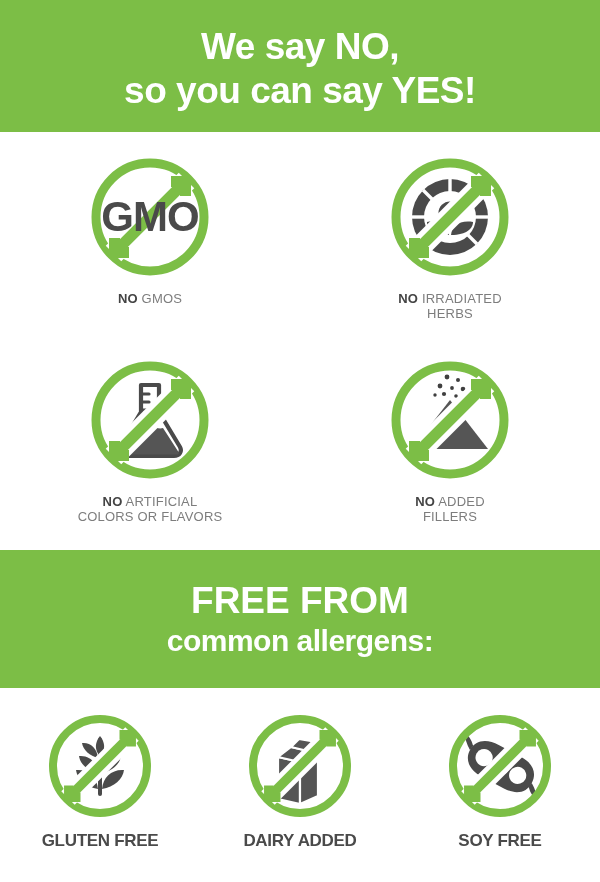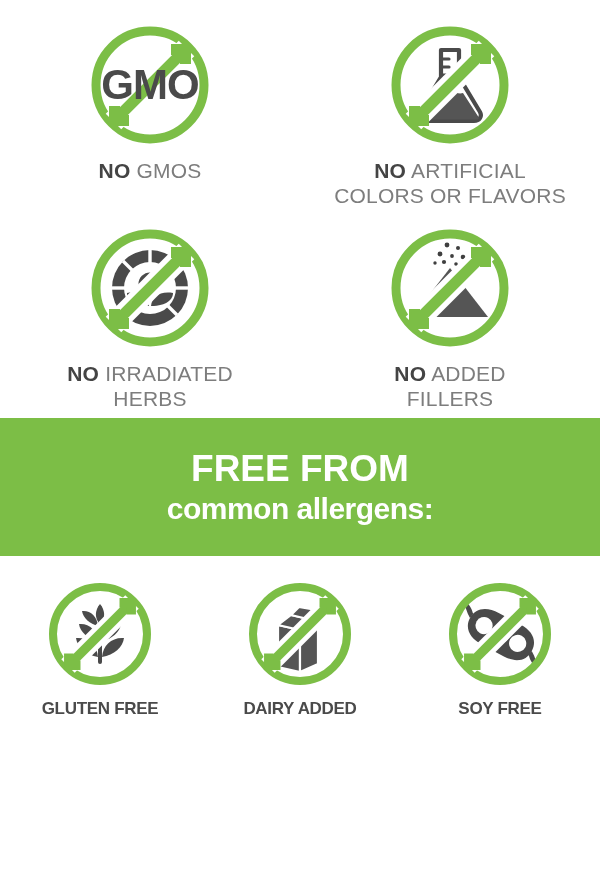--- a/index.html
+++ b/index.html
@@ -72,21 +72,21 @@
   }
   .no-badge {
     width: 130px;
     height: 130px;
     position: relative;
   }
   .no-badge svg { display: block; width: 130px; height: 130px; }
   .no-label {
     margin-top: 9px;
     text-align: center;
-    font-size: 21px;
+    font-size: 13px;
     line-height: 1.17;
     color: #7d7d7d;
     letter-spacing: 0.2px;
     max-width: 250px;
   }
   .no-label .kw {
     font-weight: bold;
     color: #444444;
   }
 
@@ -116,69 +116,43 @@
     letter-spacing: -0.3px;
     text-align: left;
     font-stretch: condensed;
   }
 </style>
 </head>
 <body>
 
 <div class="infographic">
 
+  <div class="band band-top">
+    <span class="band-line line-1">We say NO,</span>
+    <span class="band-line line-2">so you can say YES!</span>
+  </div>
 
   <div class="no-grid">
 
     <div class="no-cell">
       <div class="no-badge">
         <svg viewBox="0 0 130 130" xmlns="http://www.w3.org/2000/svg">
           <circle cx="65" cy="65" r="54" fill="none" stroke="#7cbe46" stroke-width="9"></circle>
           <g>
             <path d="M28.5 101.5 L101.5 28.5" stroke="#ffffff" stroke-width="22" stroke-linecap="butt"></path>
             <path d="M30.5 99.5 L99.5 30.5" stroke="#7cbe46" stroke-width="11" stroke-linecap="butt"></path>
             <path d="M29.5 86.0 L29.5 100.5 L44.0 100.5" fill="none" stroke="#7cbe46" stroke-width="11" stroke-linejoin="miter"></path>
             <path d="M86.0 29.5 L100.5 29.5 L100.5 44.0" fill="none" stroke="#7cbe46" stroke-width="11" stroke-linejoin="miter"></path>
           </g>
           <text x="65" y="79" text-anchor="middle" font-family="'Liberation Sans', sans-serif" font-size="42" font-weight="bold" fill="#4a4a4a" letter-spacing="-1">GMO</text>
         </svg>
       </div>
       <div class="no-label">
         <span class="kw">NO</span>
         <span>GMOS</span>
-      </div>
-    </div>
-
-    <div class="no-cell">
-      <div class="no-badge">
-        <svg viewBox="0 0 130 130" xmlns="http://www.w3.org/2000/svg">
-
-          <path d="M56 30 L74 30 L74 57 L95 92 C97.5 96.5 94.5 101 89 101 L41 101 C35.5 101 32.5 96.5 35 92 L56 57 Z" fill="#ffffff" stroke="#4a4a4a" stroke-width="4.2" stroke-linejoin="round"></path>
-
-          <g stroke="#4a4a4a" stroke-width="3.2" stroke-linecap="round">
-            <line x1="56" y1="39" x2="64" y2="39"></line>
-            <line x1="56" y1="47" x2="64" y2="47"></line>
-            <line x1="56" y1="55" x2="64" y2="55"></line>
-          </g>
-
-          <path d="M47.5 77 C53 72 58 76 63 73 C68 70 73 75 78 73 L93.5 97 C94.5 98.6 93.5 99.6 91.5 99.6 L38.5 99.6 C36.5 99.6 35.5 98.6 36.5 97 Z" fill="#555555"></path>
-
-          <circle cx="65" cy="65" r="54" fill="none" stroke="#7cbe46" stroke-width="9"></circle>
-          <g>
-            <path d="M28.5 101.5 L101.5 28.5" stroke="#ffffff" stroke-width="22" stroke-linecap="butt"></path>
-            <path d="M30.5 99.5 L99.5 30.5" stroke="#7cbe46" stroke-width="11" stroke-linecap="butt"></path>
-            <path d="M29.5 86.0 L29.5 100.5 L44.0 100.5" fill="none" stroke="#7cbe46" stroke-width="11" stroke-linejoin="miter"></path>
-            <path d="M86.0 29.5 L100.5 29.5 L100.5 44.0" fill="none" stroke="#7cbe46" stroke-width="11" stroke-linejoin="miter"></path>
-          </g>
-        </svg>
-      </div>
-      <div class="no-label">
-        <span class="kw">NO</span>
-        <span>ARTIFICIAL</span><br>
-        <span>COLORS OR FLAVORS</span>
       </div>
     </div>
 
     <div class="no-cell">
       <div class="no-badge">
         <svg viewBox="0 0 130 130" xmlns="http://www.w3.org/2000/svg">
 
           <g fill="#4a4a4a">
             <circle cx="65" cy="65" r="38" fill="#4a4a4a"></circle>
           </g>
@@ -204,20 +178,50 @@
             <path d="M30.5 99.5 L99.5 30.5" stroke="#7cbe46" stroke-width="11" stroke-linecap="butt"></path>
             <path d="M29.5 86.0 L29.5 100.5 L44.0 100.5" fill="none" stroke="#7cbe46" stroke-width="11" stroke-linejoin="miter"></path>
             <path d="M86.0 29.5 L100.5 29.5 L100.5 44.0" fill="none" stroke="#7cbe46" stroke-width="11" stroke-linejoin="miter"></path>
           </g>
         </svg>
       </div>
       <div class="no-label">
         <span class="kw">NO</span>
         <span>IRRADIATED</span><br>
         <span>HERBS</span>
+      </div>
+    </div>
+
+    <div class="no-cell">
+      <div class="no-badge">
+        <svg viewBox="0 0 130 130" xmlns="http://www.w3.org/2000/svg">
+
+          <path d="M56 30 L74 30 L74 57 L95 92 C97.5 96.5 94.5 101 89 101 L41 101 C35.5 101 32.5 96.5 35 92 L56 57 Z" fill="#ffffff" stroke="#4a4a4a" stroke-width="4.2" stroke-linejoin="round"></path>
+
+          <g stroke="#4a4a4a" stroke-width="3.2" stroke-linecap="round">
+            <line x1="56" y1="39" x2="64" y2="39"></line>
+            <line x1="56" y1="47" x2="64" y2="47"></line>
+            <line x1="56" y1="55" x2="64" y2="55"></line>
+          </g>
+
+          <path d="M47.5 77 C53 72 58 76 63 73 C68 70 73 75 78 73 L93.5 97 C94.5 98.6 93.5 99.6 91.5 99.6 L38.5 99.6 C36.5 99.6 35.5 98.6 36.5 97 Z" fill="#555555"></path>
+
+          <circle cx="65" cy="65" r="54" fill="none" stroke="#7cbe46" stroke-width="9"></circle>
+          <g>
+            <path d="M28.5 101.5 L101.5 28.5" stroke="#ffffff" stroke-width="22" stroke-linecap="butt"></path>
+            <path d="M30.5 99.5 L99.5 30.5" stroke="#7cbe46" stroke-width="11" stroke-linecap="butt"></path>
+            <path d="M29.5 86.0 L29.5 100.5 L44.0 100.5" fill="none" stroke="#7cbe46" stroke-width="11" stroke-linejoin="miter"></path>
+            <path d="M86.0 29.5 L100.5 29.5 L100.5 44.0" fill="none" stroke="#7cbe46" stroke-width="11" stroke-linejoin="miter"></path>
+          </g>
+        </svg>
+      </div>
+      <div class="no-label">
+        <span class="kw">NO</span>
+        <span>ARTIFICIAL</span><br>
+        <span>COLORS OR FLAVORS</span>
       </div>
     </div>
 
     <div class="no-cell">
       <div class="no-badge">
         <svg viewBox="0 0 130 130" xmlns="http://www.w3.org/2000/svg">
 
           <path d="M65 45 L103 94 L27 94 Z" fill="#555555"></path>
 
           <g fill="#3f3f3f">

